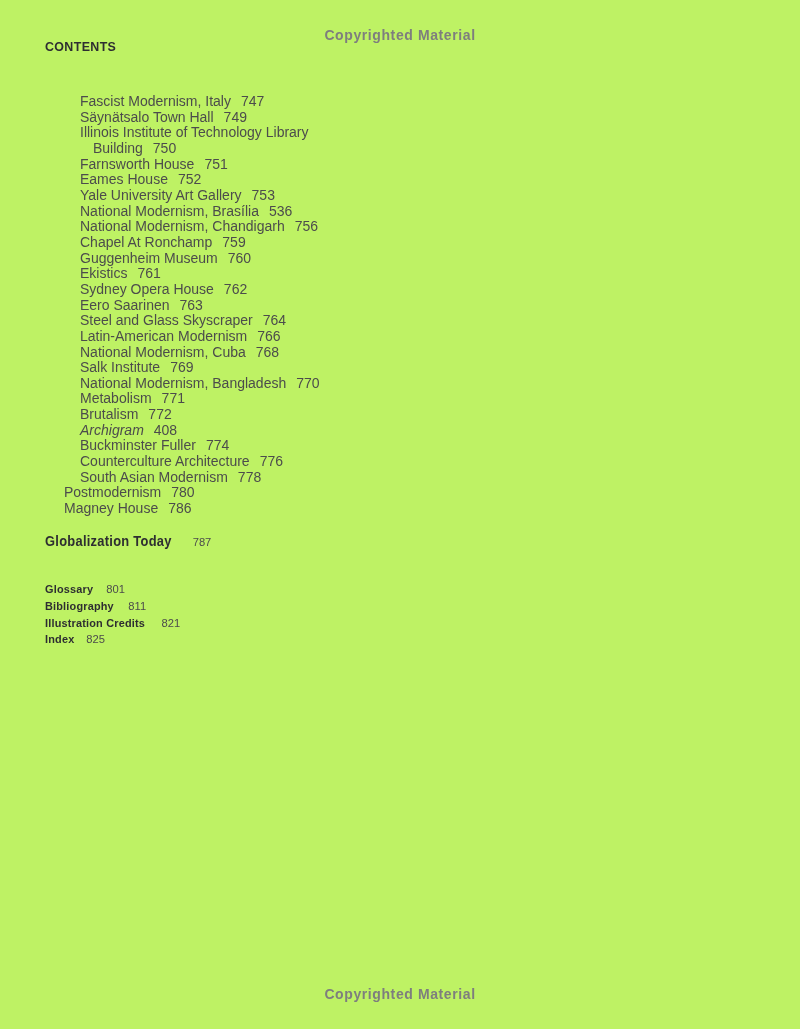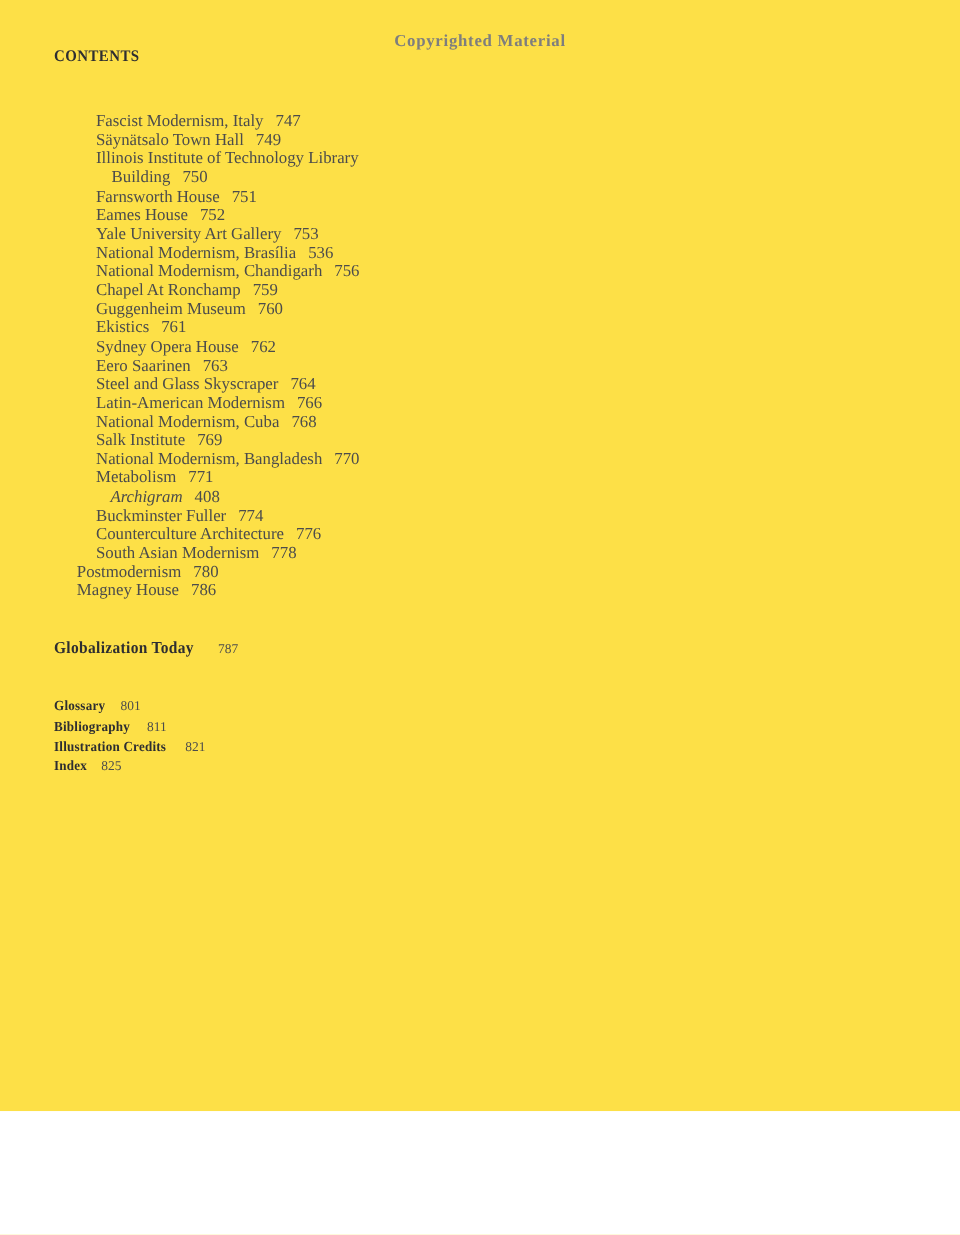--- a/index.html
+++ b/index.html
@@ -1,21 +1,21 @@
 <!DOCTYPE html>
 <html><head>
 <meta charset="utf-8">
 <style>
   html, body { margin: 0; padding: 0; background: #ffffff; }
   .page {
     position: relative;
     width: 800px;
-    height: 926px;
-    background: #fde047;
-    font-family: Liberation Serif, serif;
+    height: 1029px;
+    background: #bef264;
+    font-family: Liberation Sans, sans-serif;
     overflow: hidden;
   }
   .copyright {
     position: absolute;
     left: 0;
     width: 100%;
     text-align: center;
     color: #7e7e7e;
     font-weight: bold;
     font-size: 14px;
@@ -41,21 +41,21 @@
     left: 45px;
     top: 94px;
     font-size: 14px;
     color: #4c4c4c;
   }
   .toc-row { line-height: 15.65px; white-space: nowrap; }
   .indent-1 { padding-left: 19px; }
   .indent-2 { padding-left: 35px; }
   .indent-3 { padding-left: 48px; }
   .pagenum { margin-left: 10px; }
-  .italic { font-style: italic; margin-left: 12px; }
+  .italic { font-style: italic; }
   .section-heading {
     position: absolute;
     left: 45px;
     top: 533px;
     font-size: 11.2px;
     color: #4c4c4c;
     white-space: nowrap;
   }
   .heading-bold {
     display: inline-block;
@@ -108,20 +108,21 @@
       <div class="toc-row indent-2"><span class="">Guggenheim Museum</span><span class="pagenum">760</span></div>
       <div class="toc-row indent-2"><span class="">Ekistics</span><span class="pagenum">761</span></div>
       <div class="toc-row indent-2"><span class="">Sydney Opera House</span><span class="pagenum">762</span></div>
       <div class="toc-row indent-2"><span class="">Eero Saarinen</span><span class="pagenum">763</span></div>
       <div class="toc-row indent-2"><span class="">Steel and Glass Skyscraper</span><span class="pagenum">764</span></div>
       <div class="toc-row indent-2"><span class="">Latin-American Modernism</span><span class="pagenum">766</span></div>
       <div class="toc-row indent-2"><span class="">National Modernism, Cuba</span><span class="pagenum">768</span></div>
       <div class="toc-row indent-2"><span class="">Salk Institute</span><span class="pagenum">769</span></div>
       <div class="toc-row indent-2"><span class="">National Modernism, Bangladesh</span><span class="pagenum">770</span></div>
       <div class="toc-row indent-2"><span class="">Metabolism</span><span class="pagenum">771</span></div>
+      <div class="toc-row indent-2"><span class="">Brutalism</span><span class="pagenum">772</span></div>
       <div class="toc-row indent-2"><span class="italic">Archigram</span><span class="pagenum">408</span></div>
       <div class="toc-row indent-2"><span class="">Buckminster Fuller</span><span class="pagenum">774</span></div>
       <div class="toc-row indent-2"><span class="">Counterculture Architecture</span><span class="pagenum">776</span></div>
       <div class="toc-row indent-2"><span class="">South Asian Modernism</span><span class="pagenum">778</span></div>
       <div class="toc-row indent-1"><span class="">Postmodernism</span><span class="pagenum">780</span></div>
       <div class="toc-row indent-1"><span class="">Magney House</span><span class="pagenum">786</span></div>
     </div>
 
   <div class="section-heading">
     <span class="heading-bold">Globalization Today</span><span class="pagenum">787</span>

